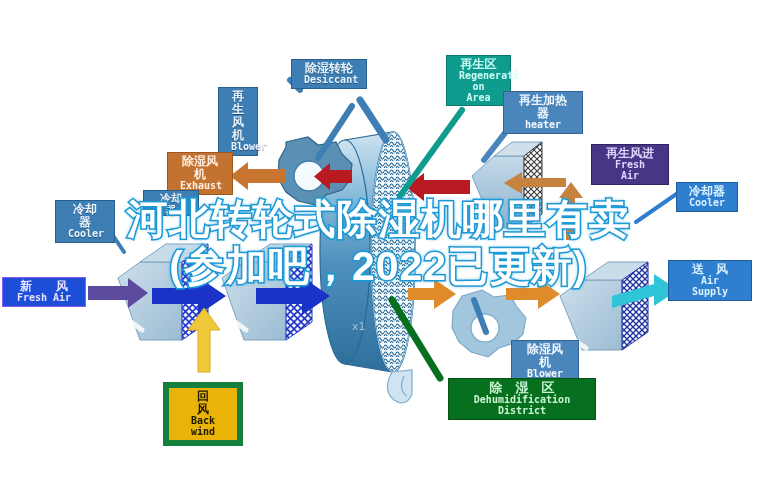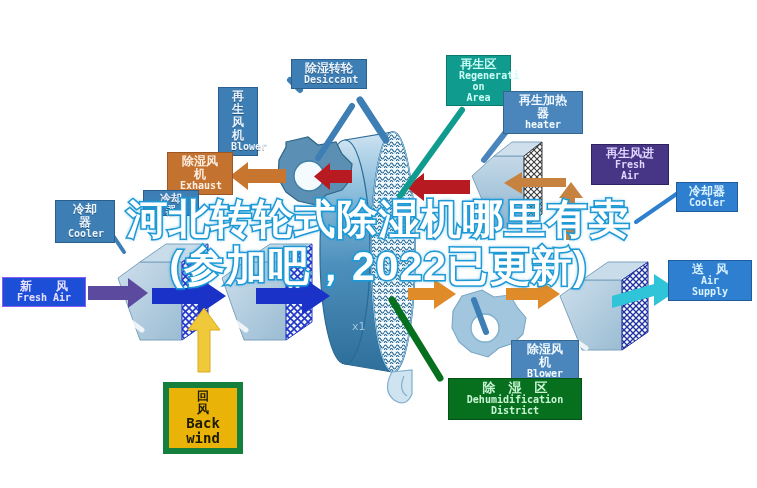--- a/index.html
+++ b/index.html
@@ -236,29 +236,29 @@
     <span class="en" style="font-size:10px"></span>
   </div>
 
   <div class="lbl lbl-purple" style="left:2px;top:277px;width:84px;font-size:12px;">
     <span class="cn">新　　风</span>
     <span class="en" style="font-size:10px">Fresh Air</span>
   </div>
 
   <div class="lbl lbl-yellow" style="left:163px;top:382px;width:80px;font-size:12px;">
     <span class="cn">回　　风</span>
-    <span class="en" style="font-size:14px">Back wind</span>
+    <span class="en" style="font-size:10px">Back wind</span>
   </div>
 
   <div class="lbl lbl-blue2" style="left:511px;top:340px;width:68px;font-size:12px;">
     <span class="cn">除湿风机</span>
     <span class="en" style="font-size:10px">Blower</span>
   </div>
 
-  <div class="lbl lbl-green" style="left:448px;top:378px;width:134px;font-size:13px;">
+  <div class="lbl lbl-green" style="left:448px;top:378px;width:148px;font-size:13px;">
     <span class="cn">除　湿　区</span>
     <span class="en" style="font-size:10px">Dehumidification District</span>
   </div>
 
   <div class="lbl lbl-cyanbox" style="left:668px;top:260px;width:84px;font-size:12px;">
     <span class="cn">送　风</span>
     <span class="en" style="font-size:10px">Air Supply</span>
   </div>
 
   <div id="title">

